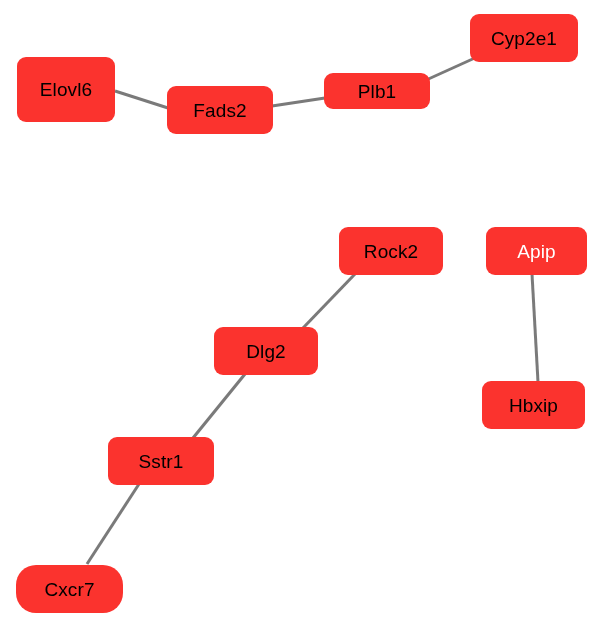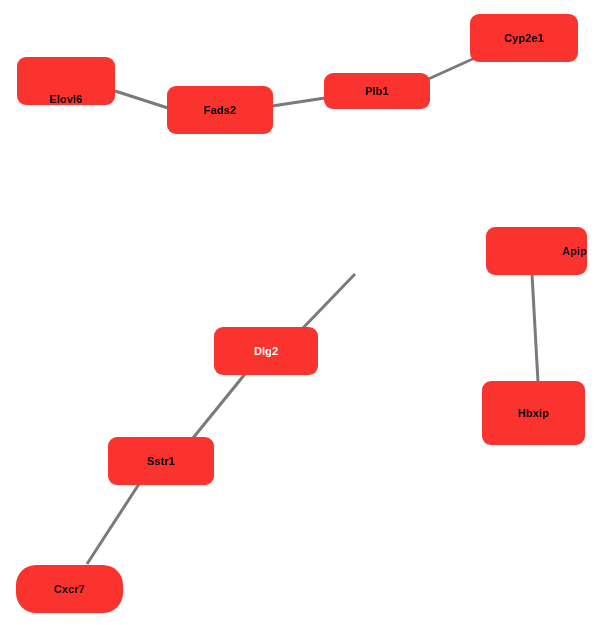--- a/index.html
+++ b/index.html
@@ -34,22 +34,22 @@
   .node {
     position: absolute;
     box-sizing: border-box;
     display: flex;
     align-items: center;
     justify-content: center;
     border-radius: 9px;
     background: #fb332e;
     color: #000000;
     font-family: "Liberation Sans", sans-serif;
-    font-size: 11px;
-    font-weight: 700;
+    font-size: 19px;
+    font-weight: 400;
     line-height: 1;
     letter-spacing: 0.1px;
     cursor: pointer;
     user-select: none;
   }
   .node-label {
     pointer-events: none;
     white-space: nowrap;
   }
 </style>
@@ -62,42 +62,45 @@
       <line x1="115" y1="91" x2="168" y2="108" stroke="#7a7a7a" stroke-width="3" stroke-linecap="butt"></line>
       <line x1="272" y1="106" x2="325" y2="98" stroke="#7a7a7a" stroke-width="3" stroke-linecap="butt"></line>
       <line x1="424" y1="81" x2="477" y2="57" stroke="#7a7a7a" stroke-width="3" stroke-linecap="butt"></line>
       <line x1="355" y1="274" x2="303" y2="328" stroke="#7a7a7a" stroke-width="3" stroke-linecap="butt"></line>
       <line x1="245" y1="374" x2="193" y2="438" stroke="#7a7a7a" stroke-width="3" stroke-linecap="butt"></line>
       <line x1="139" y1="484" x2="87" y2="564" stroke="#7a7a7a" stroke-width="3" stroke-linecap="butt"></line>
       <line x1="532" y1="274" x2="538" y2="382" stroke="#7a7a7a" stroke-width="3" stroke-linecap="butt"></line>
     </svg>
 
   <div id="node-layer">
-      <div class="node" style="left: 17px; top: 57px; width: 98px; height: 48px; background: rgb(251, 51, 46); color: rgb(0, 0, 0); border-radius: 9px; align-items: flex-end;">
+      <div class="node" style="left: 17px; top: 57px; width: 98px; height: 65px; background: rgb(251, 51, 46); color: rgb(0, 0, 0); border-radius: 9px;">
         <span class="node-label">Elovl6</span>
       </div>
       <div class="node" style="left: 167px; top: 86px; width: 106px; height: 48px; background: rgb(251, 51, 46); color: rgb(0, 0, 0); border-radius: 9px;">
         <span class="node-label">Fads2</span>
       </div>
       <div class="node" style="left: 324px; top: 73px; width: 106px; height: 36px; background: rgb(251, 51, 46); color: rgb(0, 0, 0); border-radius: 9px;">
         <span class="node-label">Plb1</span>
       </div>
       <div class="node" style="left: 470px; top: 14px; width: 108px; height: 48px; background: rgb(251, 51, 46); color: rgb(0, 0, 0); border-radius: 9px;">
         <span class="node-label">Cyp2e1</span>
       </div>
-      <div class="node" style="left: 214px; top: 327px; width: 104px; height: 48px; background: rgb(251, 51, 46); color: #ffffff; border-radius: 9px;">
+      <div class="node" style="left: 339px; top: 227px; width: 104px; height: 48px; background: rgb(251, 51, 46); color: rgb(0, 0, 0); border-radius: 9px;">
+        <span class="node-label">Rock2</span>
+      </div>
+      <div class="node" style="left: 214px; top: 327px; width: 104px; height: 48px; background: rgb(251, 51, 46); color: #000000; border-radius: 9px;">
         <span class="node-label">Dlg2</span>
       </div>
       <div class="node" style="left: 108px; top: 437px; width: 106px; height: 48px; background: rgb(251, 51, 46); color: rgb(0, 0, 0); border-radius: 9px; align-items: center;">
         <span class="node-label">Sstr1</span>
       </div>
       <div class="node" style="left: 16px; top: 565px; width: 107px; height: 48px; background: rgb(251, 51, 46); color: rgb(0, 0, 0); border-radius: 20px;">
         <span class="node-label">Cxcr7</span>
       </div>
-      <div class="node" style="left: 486px; top: 227px; width: 101px; height: 48px; background: rgb(251, 51, 46); color: #0f172a; border-radius: 9px; justify-content: flex-end;">
+      <div class="node" style="left: 486px; top: 227px; width: 101px; height: 48px; background: rgb(251, 51, 46); color: #ffffff; border-radius: 9px;">
         <span class="node-label">Apip</span>
       </div>
-      <div class="node" style="left: 482px; top: 381px; width: 103px; height: 64px; background: rgb(251, 51, 46); color: rgb(0, 0, 0); border-radius: 9px;">
+      <div class="node" style="left: 482px; top: 381px; width: 103px; height: 48px; background: rgb(251, 51, 46); color: rgb(0, 0, 0); border-radius: 9px;">
         <span class="node-label">Hbxip</span>
       </div>
     </div>
 
 </div>
 
 </body></html>

